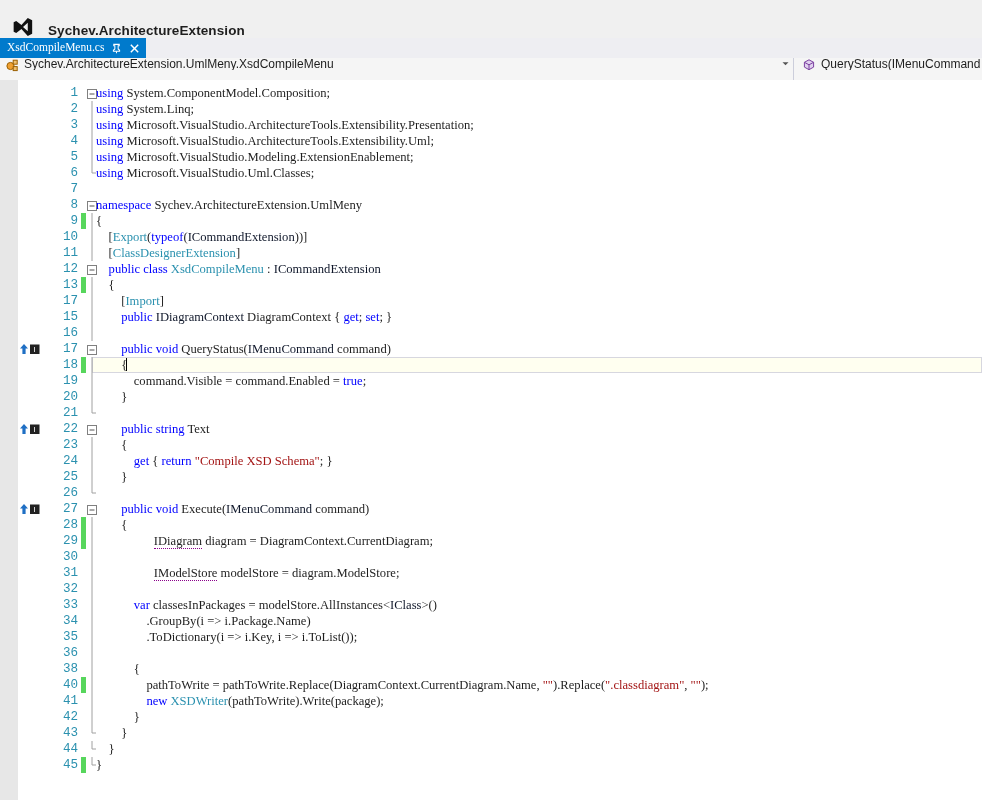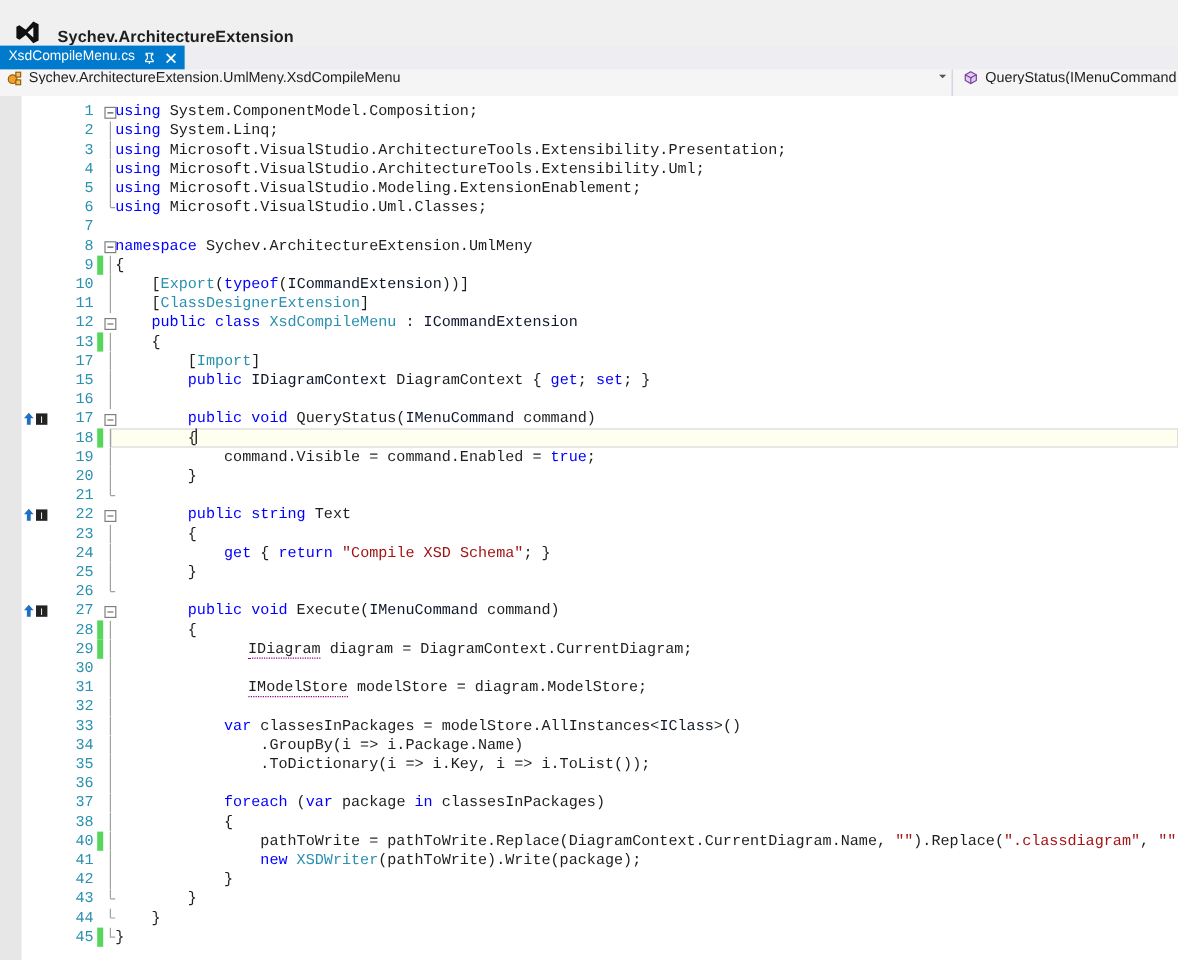--- a/index.html
+++ b/index.html
@@ -44,21 +44,21 @@
     display: flex;
     align-items: stretch;
     position: relative;
   }
   .tab {
     background: #007acc;
     color: #ffffff;
     display: flex;
     align-items: center;
     padding: 0 6px 0 7px;
-    font-family: Liberation Sans, sans-serif;
+    font-family: Liberation Serif, serif;
     font-size: 11.5px;
     height: 20px;
     box-sizing: border-box;
     gap: 7px;
     cursor: default;
   }
   .tab-label { white-space: nowrap; line-height: 1; }
   .tab-icon { width: 11px; height: 11px; display:block; }
   .tabstrip-filler { flex: 1 1 auto; background: #eeeef2; }
 
@@ -142,21 +142,21 @@
     width: 5px; height: 16px;
     background: #57d65c;
   }
   .outline {
     position: absolute; left: 86px; top: 0;
     width: 12px; height: 16px;
   }
   .code {
     position: absolute; left: 96px; top: 0;
     color: #1e1e1e;
-    font-family: Liberation Mono, monospace;
+    font-family: Liberation Serif, serif;
     font-size: 12.6px;
     white-space: pre;
   }
   .caret {
     display: inline-block;
     width: 1px; height: 13px;
     background: #000;
     vertical-align: -2px;
     margin: 0 -1px;
   }
@@ -342,23 +342,20 @@
             </svg></div><div class="code"><span>            </span><span class="kw">var</span><span class="plain"> classesInPackages = modelStore.AllInstances&lt;</span><span class="iface">IClass</span><span class="plain">&gt;()</span></div></div>
         <div class="row"><div class="lineno">34</div><div class="outline"><svg viewBox="0 0 12 16" width="12" height="16">
               <line x1="6" y1="0" x2="6" y2="16" stroke="#a0a0a0" stroke-width="1"></line>
             </svg></div><div class="code"><span>                </span><span class="plain">.GroupBy(i =&gt; i.Package.Name)</span></div></div>
         <div class="row"><div class="lineno">35</div><div class="outline"><svg viewBox="0 0 12 16" width="12" height="16">
               <line x1="6" y1="0" x2="6" y2="16" stroke="#a0a0a0" stroke-width="1"></line>
             </svg></div><div class="code"><span>                </span><span class="plain">.ToDictionary(i =&gt; i.Key, i =&gt; i.ToList());</span></div></div>
         <div class="row"><div class="lineno">36</div><div class="outline"><svg viewBox="0 0 12 16" width="12" height="16">
               <line x1="6" y1="0" x2="6" y2="16" stroke="#a0a0a0" stroke-width="1"></line>
             </svg></div><div class="code"><span>            </span></div></div>
-        <div class="row"><div class="lineno">37</div><div class="outline"><svg viewBox="0 0 12 16" width="12" height="16">
-              <line x1="6" y1="0" x2="6" y2="16" stroke="#a0a0a0" stroke-width="1"></line>
-            </svg></div><div class="code"><span>            </span><span class="kw">foreach</span><span class="plain"> (</span><span class="kw">var</span><span class="plain"> package </span><span class="kw">in</span><span class="plain"> classesInPackages)</span></div></div>
         <div class="row"><div class="lineno">38</div><div class="outline"><svg viewBox="0 0 12 16" width="12" height="16">
               <line x1="6" y1="0" x2="6" y2="16" stroke="#a0a0a0" stroke-width="1"></line>
             </svg></div><div class="code"><span>            </span><span class="plain">{</span></div></div>
         <div class="row"><div class="lineno">40</div><div class="changebar" style="background: rgb(87, 214, 92);"></div><div class="outline"><svg viewBox="0 0 12 16" width="12" height="16">
               <line x1="6" y1="0" x2="6" y2="16" stroke="#a0a0a0" stroke-width="1"></line>
             </svg></div><div class="code"><span>                </span><span class="plain">pathToWrite = pathToWrite.Replace(DiagramContext.CurrentDiagram.Name, </span><span class="str">""</span><span class="plain">).Replace(</span><span class="str">".classdiagram"</span><span class="plain">, </span><span class="str">""</span><span class="plain">);</span></div></div>
         <div class="row"><div class="lineno">41</div><div class="outline"><svg viewBox="0 0 12 16" width="12" height="16">
               <line x1="6" y1="0" x2="6" y2="16" stroke="#a0a0a0" stroke-width="1"></line>
             </svg></div><div class="code"><span>                </span><span class="kw">new</span><span class="plain"> </span><span class="type">XSDWriter</span><span class="plain">(pathToWrite).Write(package);</span></div></div>
         <div class="row"><div class="lineno">42</div><div class="outline"><svg viewBox="0 0 12 16" width="12" height="16">

